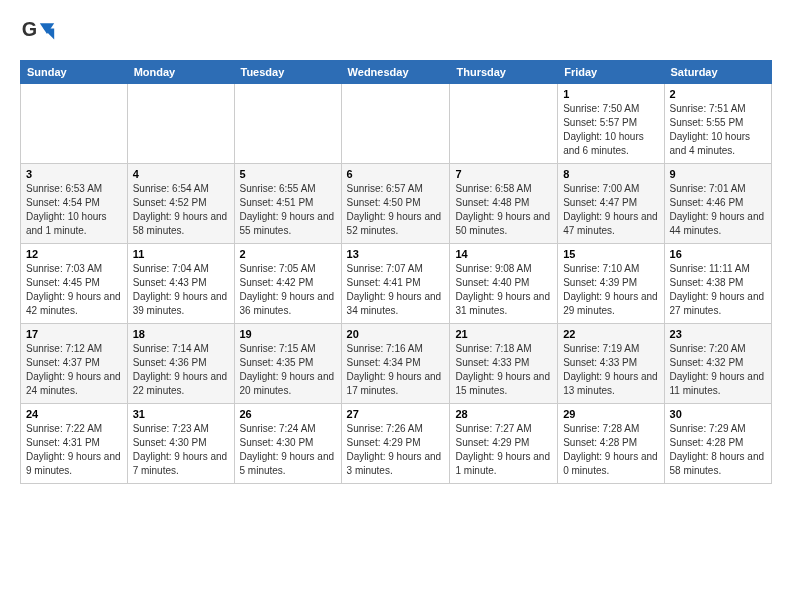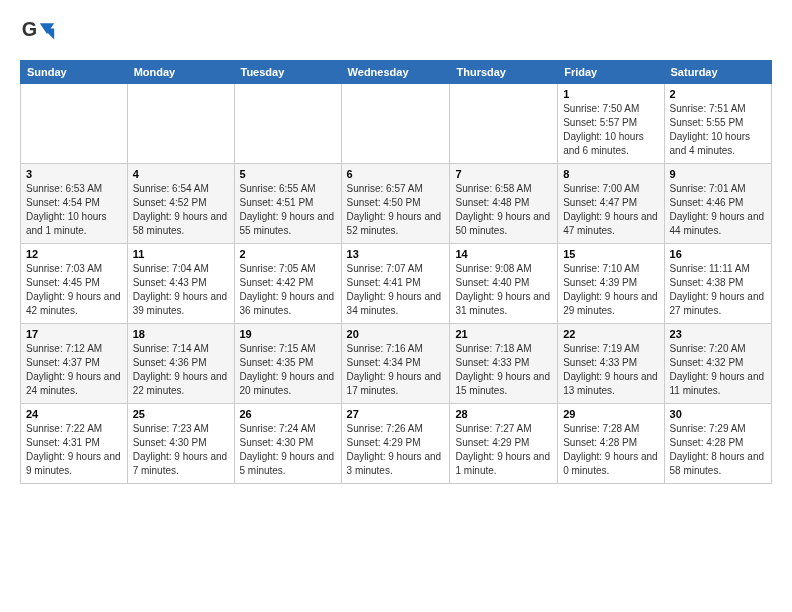--- a/index.html
+++ b/index.html
@@ -300,21 +300,21 @@
         </tr>
         <tr>
           <td>
             <span class="day-num">24</span>
             <div class="day-info">Sunrise: 7:22 AM
 Sunset: 4:31 PM
 Daylight: 9 hours
 and 9 minutes.</div>
           </td>
           <td>
-            <span class="day-num">25</span>
+            <span class="day-num">31</span>
             <div class="day-info">Sunrise: 7:23 AM
 Sunset: 4:30 PM
 Daylight: 9 hours
 and 7 minutes.</div>
           </td>
           <td>
             <span class="day-num">26</span>
             <div class="day-info">Sunrise: 7:24 AM
 Sunset: 4:30 PM
 Daylight: 9 hours

